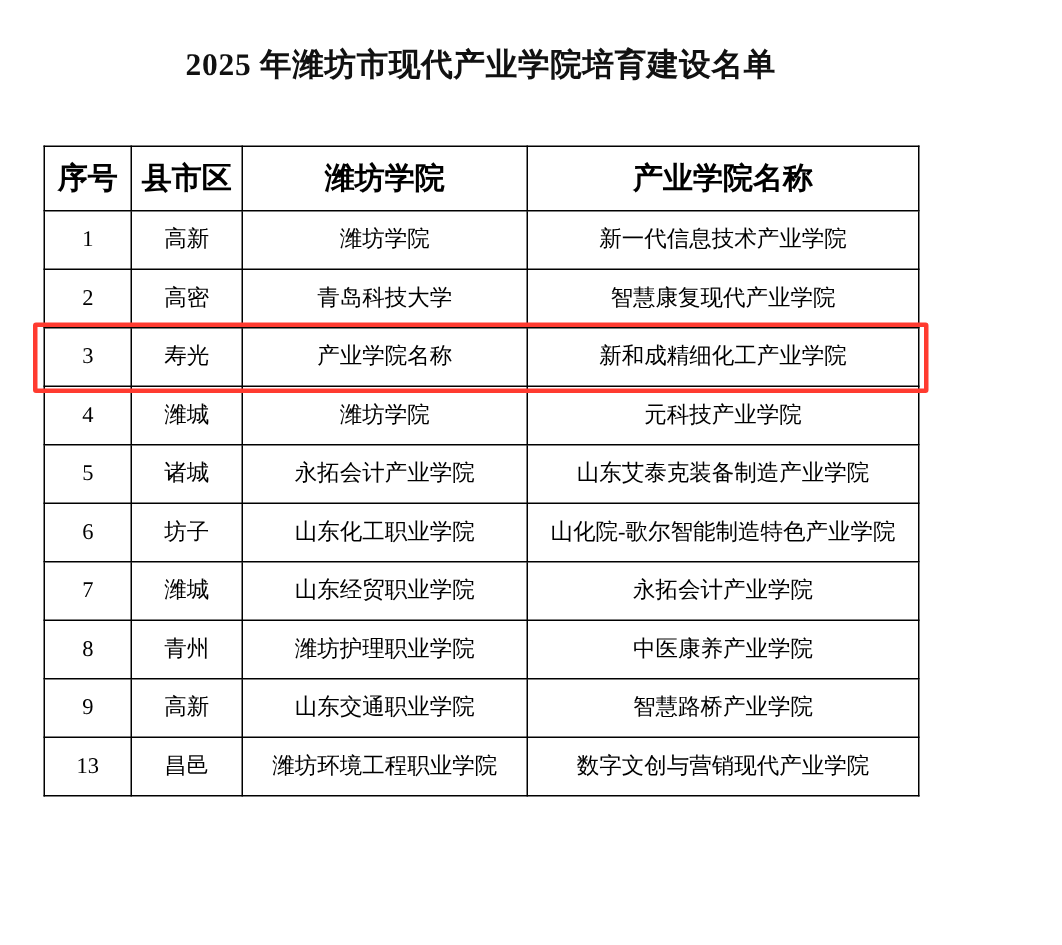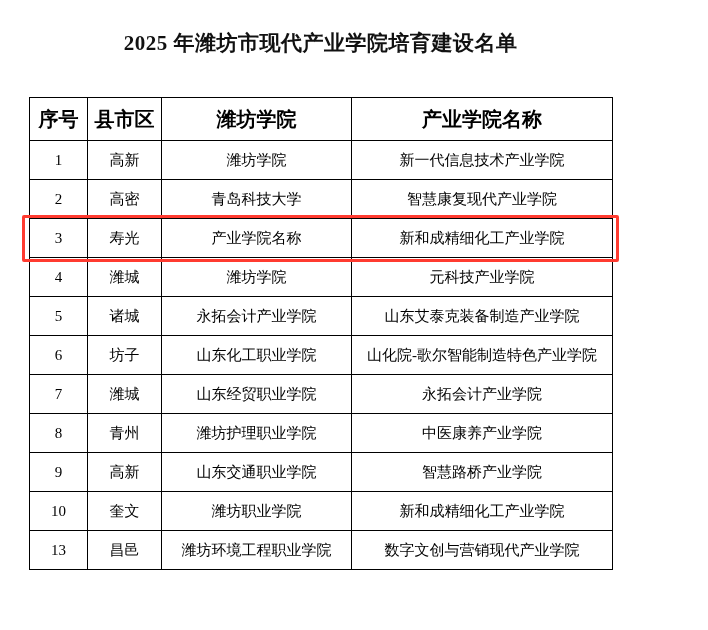--- a/index.html
+++ b/index.html
@@ -150,26 +150,20 @@
             <td>潍坊护理职业学院</td>
             <td>中医康养产业学院</td>
           </tr>
           <tr>
             <td>9</td>
             <td>高新</td>
             <td>山东交通职业学院</td>
             <td>智慧路桥产业学院</td>
           </tr>
           <tr>
-            <td>10</td>
-            <td>奎文</td>
-            <td>潍坊职业学院</td>
-            <td>新和成精细化工产业学院</td>
-          </tr>
-          <tr>
             <td>13</td>
             <td>昌邑</td>
             <td>潍坊环境工程职业学院</td>
             <td>数字文创与营销现代产业学院</td>
           </tr>
         </tbody>
     </table>
     <div class="highlight-box" style="top: 117.5px; height: 47px; border-color: rgb(255, 59, 48);"></div>
   </div>
 

